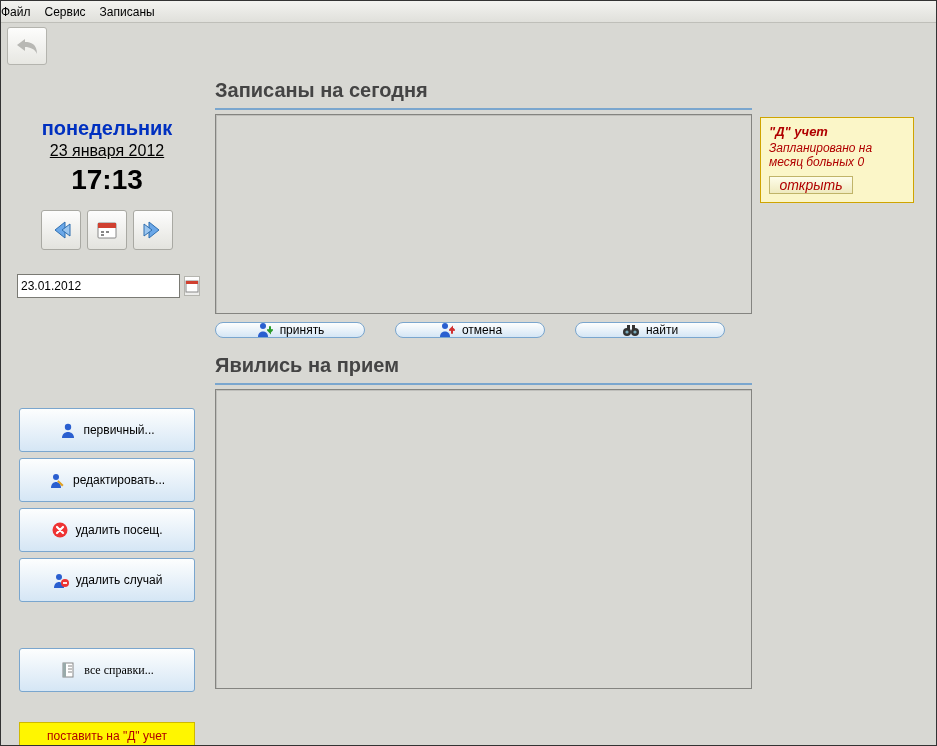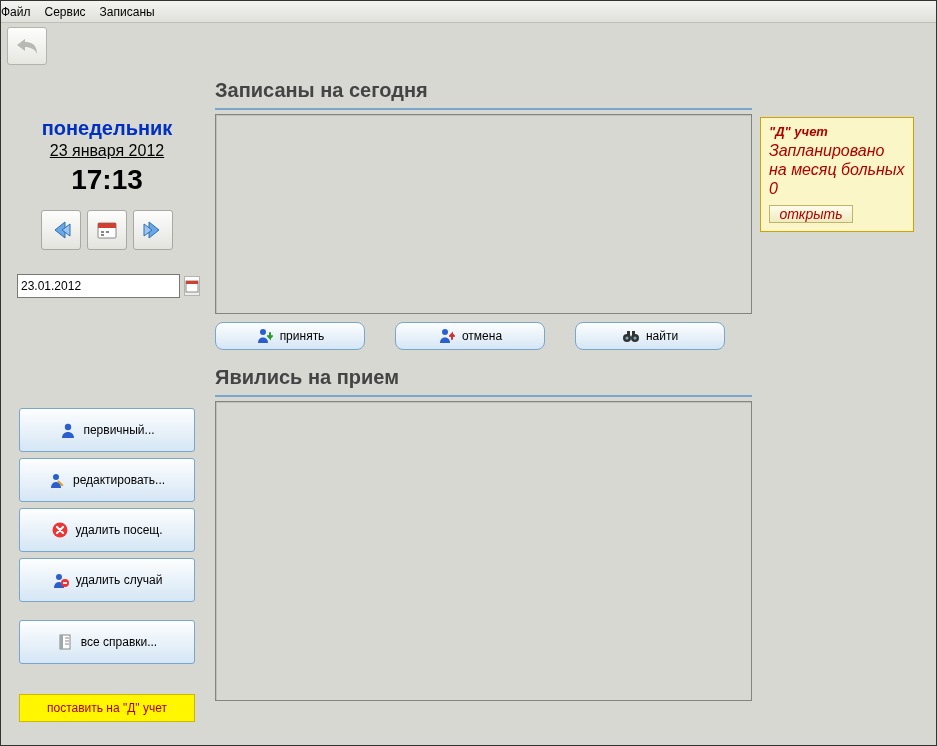--- a/index.html
+++ b/index.html
@@ -129,21 +129,21 @@
     border-radius: 3px;
     display: flex;
     align-items: center;
     justify-content: center;
     gap: 6px;
     font-family: Tahoma, sans-serif;
     font-size: 12px;
     cursor: default;
   }
   .rich-btn .ic { width: 18px; height: 18px; display:flex; align-items:center; justify-content:center;}
-  .gap-before { margin-top: 12px; }
+  .gap-before { margin-top: 40px; font-family: Liberation Serif, serif; }
 
   .yellow-btn {
     margin-top: 24px;
     height: 28px;
     background: #fff600;
     border: 1px solid #cfb900;
     display: flex;
     align-items: center;
     justify-content: center;
     color: #b00000;
@@ -171,32 +171,32 @@
     box-shadow: inset 1px 1px 0 #bfbfbb;
   }
   #list1 { height: 200px; }
   #list2 { height: 300px; }
 
   .action-row {
     display: flex;
     gap: 30px;
     margin: 8px 0 16px 0;
   }
-  .action-row .rich-btn { width: 150px; height: 28px; border-radius: 8px; }
+  .action-row .rich-btn { width: 150px; height: 16px; border-radius: 8px; }
 
   
   .right { padding-top: 48px; }
   .note {
     background: #fbf6c8;
     border: 1px solid #cfa400;
     padding: 6px 8px 8px 8px;
     width: 154px;
   }
   .note-title { color:#b00000; font-weight:bold; font-style:italic; font-size:13px; }
-  .note-text  { color:#b00000; font-style:italic; font-size:16px; margin-top:2px; line-height:1.2;}
+  .note-text  { color:#b00000; font-style:italic; font-size:12px; margin-top:2px; line-height:1.2;}
   .note-btn {
     margin-top: 6px;
     width: 84px; height: 18px;
     background: linear-gradient(#fefdea,#efeabf);
     border: 1px solid #c0b469;
     color:#b00000;
     font-style: italic;
     font-size: 14px;
     display:flex; align-items:center; justify-content:center;
   }

